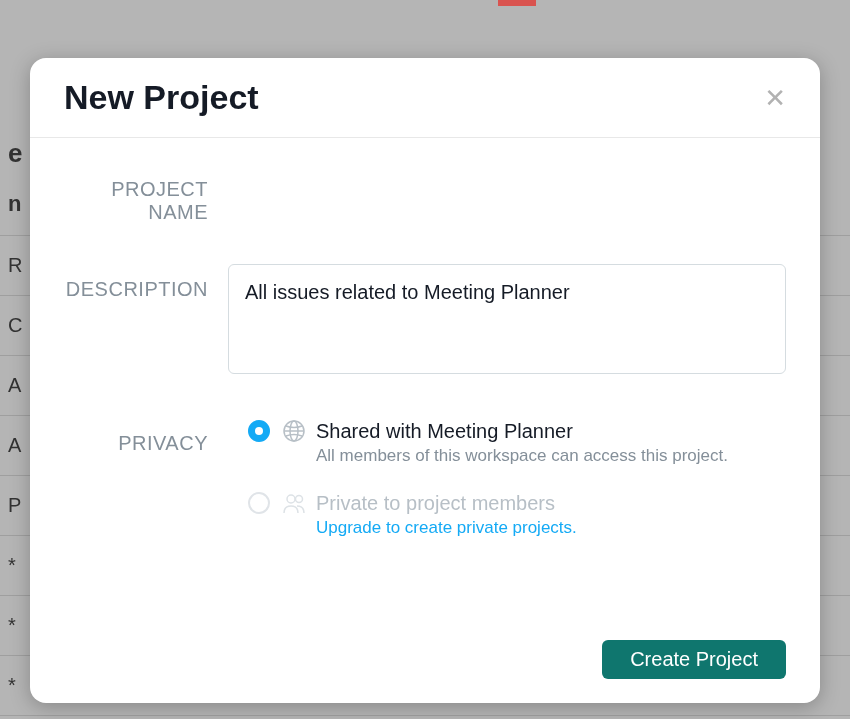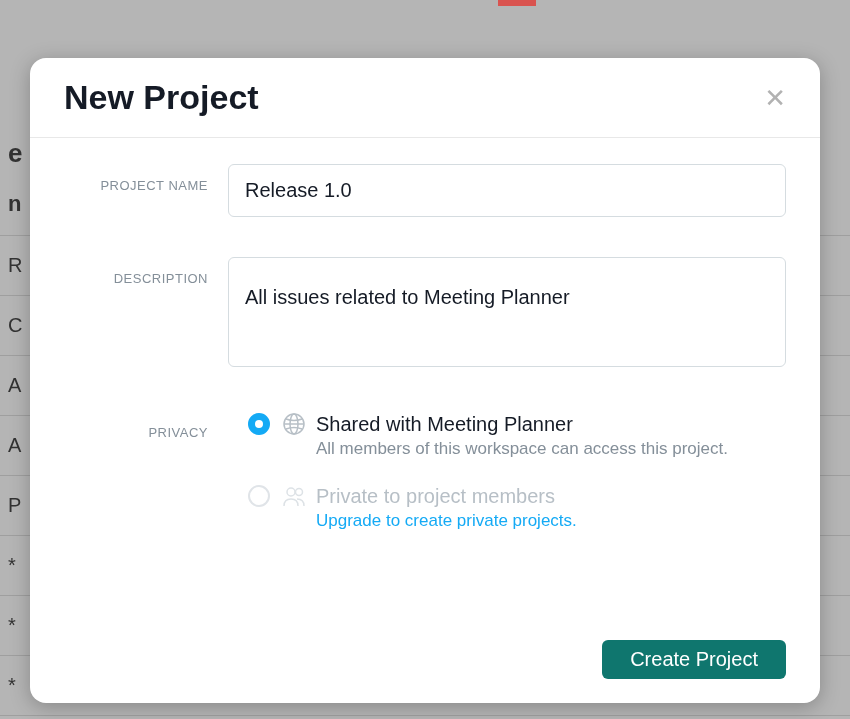--- a/index.html
+++ b/index.html
@@ -72,21 +72,21 @@
     }
     .form-row {
       display: flex;
       align-items: flex-start;
       margin-bottom: 40px;
     }
     .form-label {
       width: 164px;
       text-align: right;
       padding-right: 20px;
-      font-size: 13px;
+      font-size: 20px;
       letter-spacing: 0.5px;
       color: #848f99;
       text-transform: uppercase;
       padding-top: 14px;
       font-weight: 400;
     }
     .form-control-wrap {
       flex: 1;
     }
     .text-input {
@@ -95,21 +95,21 @@
       border-radius: 6px;
       padding: 14px 16px;
       font-size: 20px;
       color: #151b26;
       font-family: inherit;
     }
     .textarea-input {
       width: 100%;
       border: 1px solid #d5dce0;
       border-radius: 6px;
-      padding: 28px 16px;
+      padding: 16px 16px;
       font-size: 20px;
       color: #151b26;
       font-family: inherit;
       height: 110px;
       resize: none;
     }
     .privacy-option {
       display: flex;
       align-items: flex-start;
       margin-bottom: 24px;
@@ -206,23 +206,20 @@
 <div class="modal">
   <div class="modal-header">
     <div class="modal-title">New Project</div>
     <div class="close-x">✕</div>
   </div>
 
   <div class="modal-body">
 
     <div class="form-row">
       <div class="form-label">PROJECT NAME</div>
-      <div class="form-control-wrap">
-        <input type="text" class="text-input" value="Release 1.0" style="">
-      </div>
     </div>
 
     <div class="form-row">
       <div class="form-label">DESCRIPTION</div>
       <div class="form-control-wrap">
         <textarea class="textarea-input" style="">All issues related to Meeting Planner</textarea>
       </div>
     </div>
 
     <div class="form-row" style="margin-bottom:0;gap:20px;">

